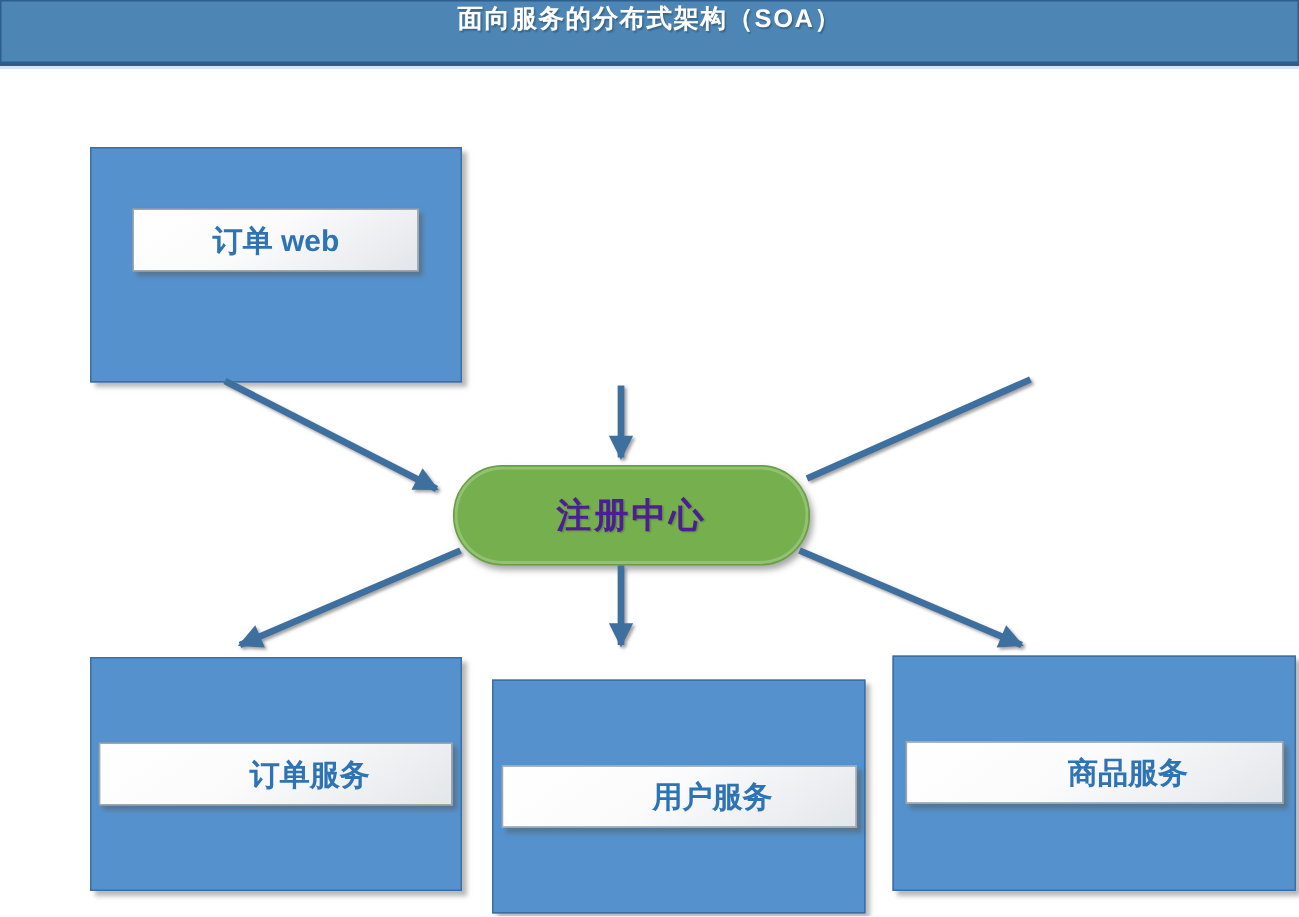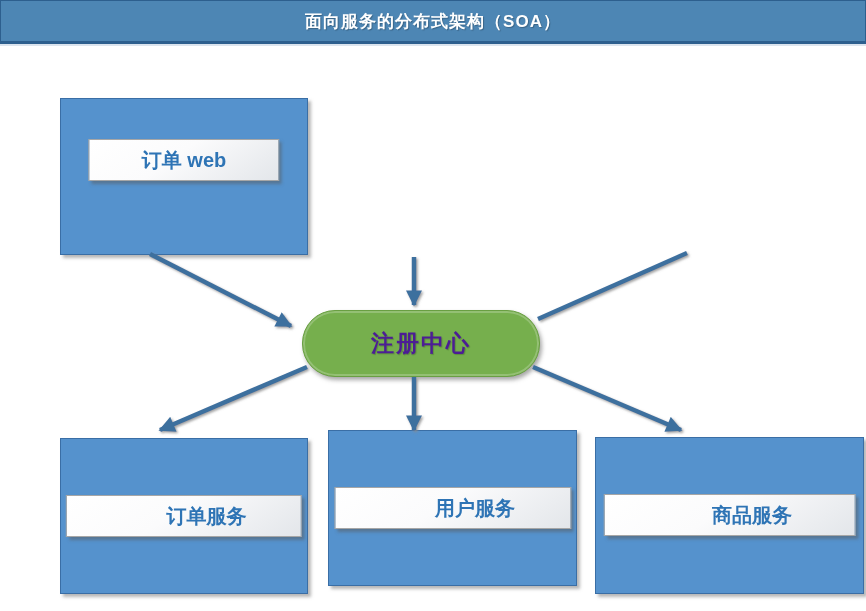--- a/index.html
+++ b/index.html
@@ -5,41 +5,41 @@
   html,body{margin:0;padding:0;background:#ffffff;}
   body{font-family:"Liberation Sans","DejaVu Sans",sans-serif;}
   .stage{position:relative;width:866px;height:611px;background:#ffffff;overflow:hidden;}
 
   
   .title-bar{
     position:absolute;left:0;top:0;width:864px;height:40px;
     background:var(--header-bg,#4d86b4);
     border:1px solid var(--header-border,#2d5f8e);
     border-bottom:3px solid var(--header-border,#2d5f8e);
-    display:flex;align-items:center;justify-content:center;
+    display:flex;align-items:flex-start;justify-content:center;
     box-shadow:0 2px 0 #dbe4ee;
   }
   .title-bar span{
     color:#ffffff;font-size:17px;font-weight:bold;letter-spacing:1px;
     text-shadow:1px 1px 1px rgba(0,0,0,0.25);
   }
 
   
   .box{
     position:absolute;
     background:var(--box-fill,#5592cd);
     border:1px solid var(--box-border,#3a6ea5);
     box-shadow:3px 3px 3px rgba(125,125,125,0.55);
     margin-left:32px;
   }
   #box-order-web   {left:28px; top:98px; width:246px;height:155px;}
   #box-user-web    {left:297px;top:97px; width:242px;height:158px;}
   #box-product-web {left:557px;top:98px; width:262px;height:155px;}
   #box-order-svc   {left:28px; top:438px;width:246px;height:154px;}
-  #box-user-svc    {left:296px;top:430px;width:247px;height:154px;text-align:center;}
+  #box-user-svc    {left:296px;top:453px;width:247px;height:154px;text-align:center;}
   #box-product-svc {left:563px;top:437px;width:267px;height:155px;}
 
   
   .strip{
     position:absolute;left:50%;transform:translateX(-50%);
     width:77%;height:40px;
     background:linear-gradient(145deg,#ffffff 0%,#fbfbfc 45%,#e3e6ea 100%);
     border:1px solid #a6a6a6;
     box-shadow:3px 3px 3px rgba(90,90,90,0.5);
     display:flex;align-items:center;justify-content:center;

